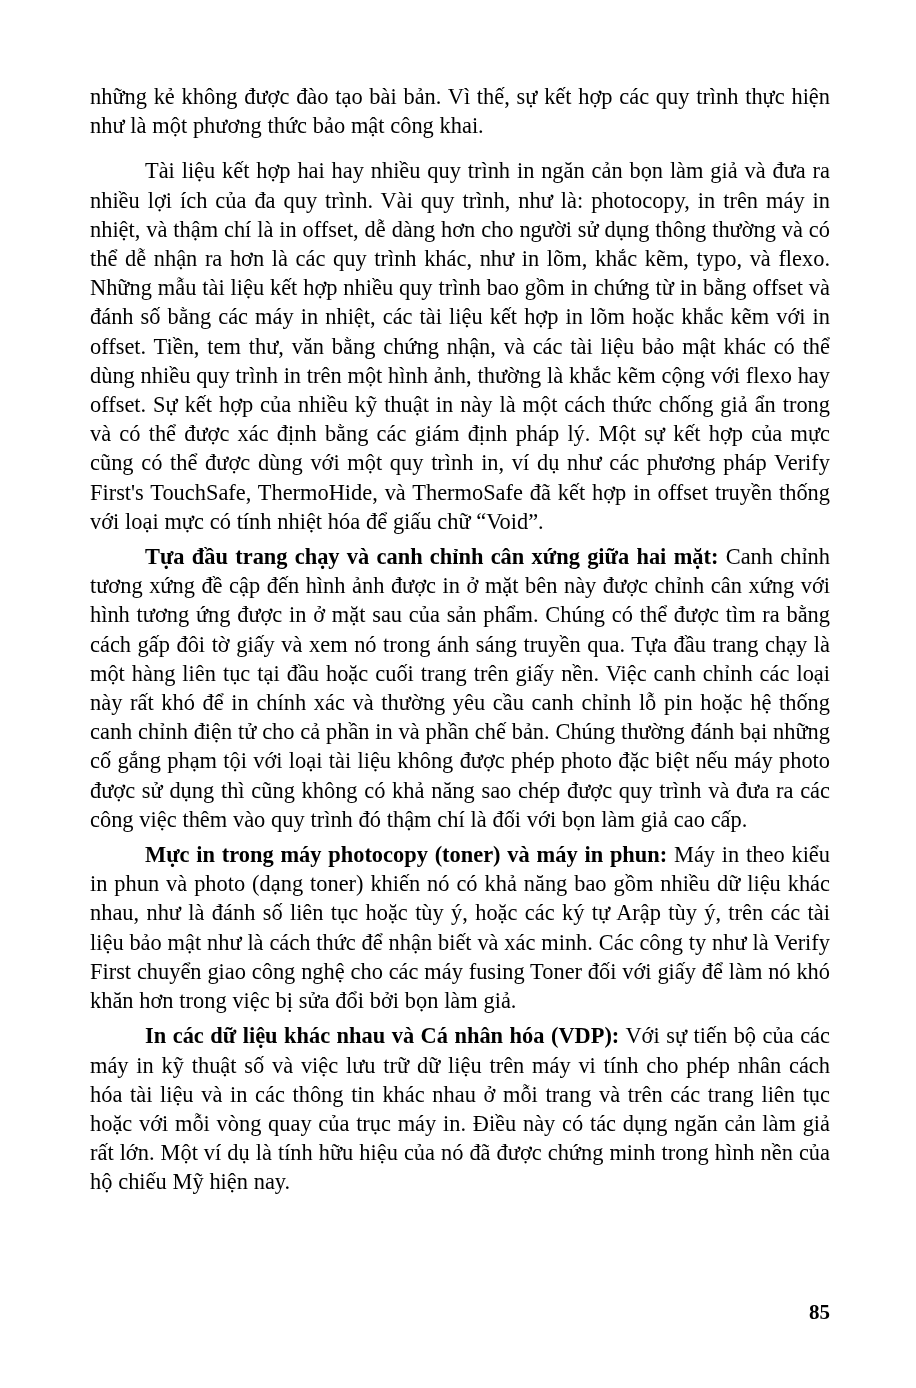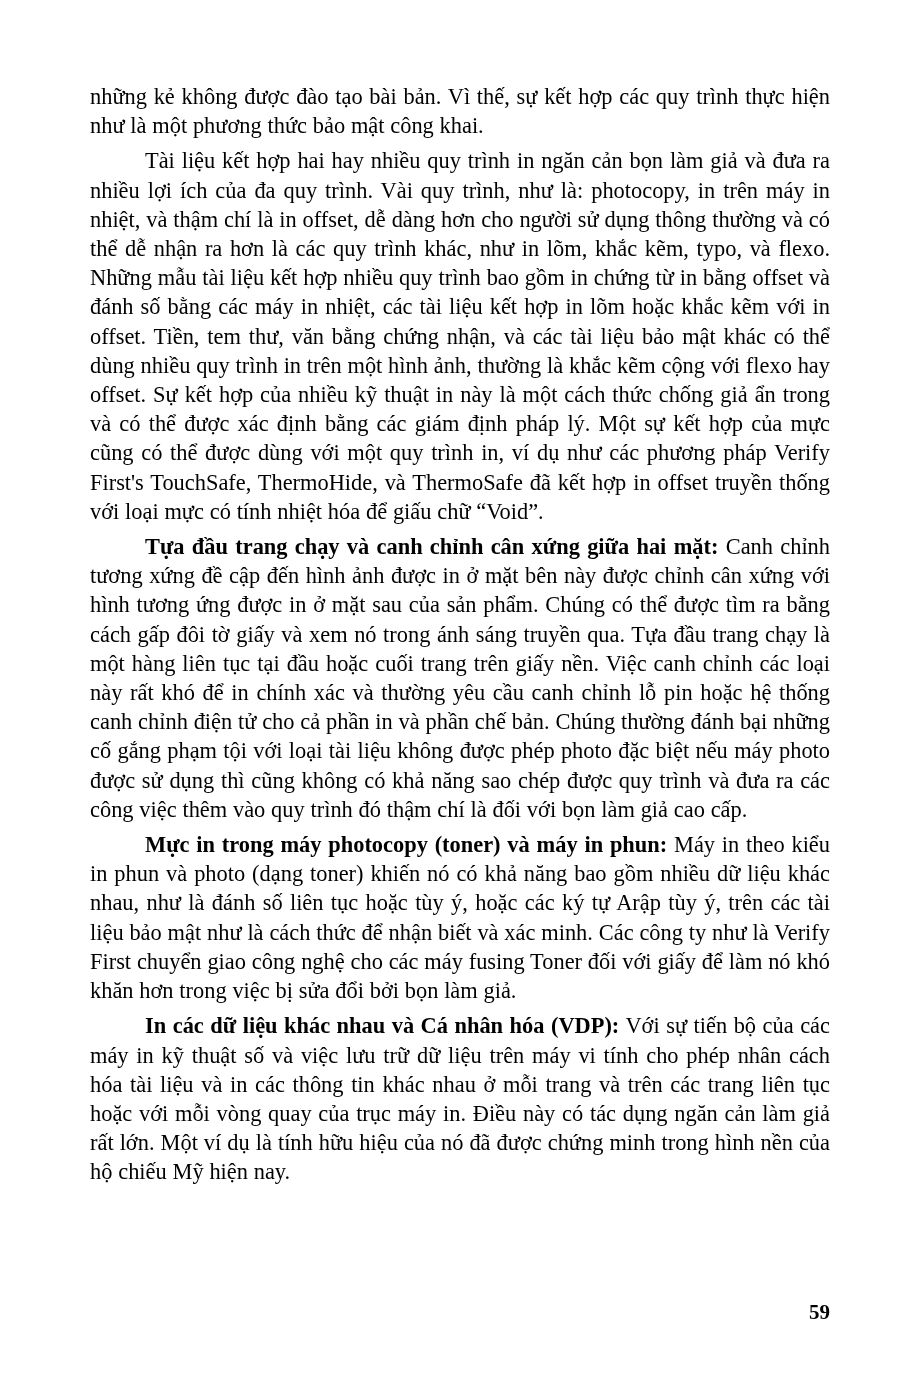--- a/index.html
+++ b/index.html
@@ -34,21 +34,21 @@
     text-align: justify;
     text-justify: inter-word;
     text-indent: 0;
     hyphens: none;
     word-spacing: 0.2px;
   }
   p.para.indented {
     text-indent: 55px;
   }
   p.gap-para {
-    margin-top: 6px;
+    margin-top: 16px;
   }
   p.gap-section {
     margin-top: 6px;
   }
   .lead {
     font-weight: bold;
   }
   .page-number {
     position: absolute;
     right: 86px;
@@ -80,15 +80,15 @@
     <p class="para indented gap-section">
       <span class="lead">Mực in trong máy photocopy (toner) và máy in phun:</span><span> Máy in theo kiểu in phun và photo (dạng toner) khiến nó có khả năng bao gồm nhiều dữ liệu khác nhau, như là đánh số liên tục hoặc tùy ý, hoặc các ký tự Arập tùy ý, trên các tài liệu bảo mật như là cách thức để nhận biết và xác minh. Các công ty như là Verify First chuyển giao công nghệ cho các máy fusing Toner đối với giấy để làm nó khó khăn hơn trong việc bị sửa đổi bởi bọn làm giả.</span>
     </p>
 
     <p class="para indented gap-section">
       <span class="lead">In các dữ liệu khác nhau và Cá nhân hóa (VDP):</span><span> Với sự tiến bộ của các máy in kỹ thuật số và việc lưu trữ dữ liệu trên máy vi tính cho phép nhân cách hóa tài liệu và in các thông tin khác nhau ở mỗi trang và trên các trang liên tục hoặc với mỗi vòng quay của trục máy in. Điều này có tác dụng ngăn cản làm giả rất lớn. Một ví dụ là tính hữu hiệu của nó đã được chứng minh trong hình nền của hộ chiếu Mỹ hiện nay.</span>
     </p>
 
   </div>
 
-  <div class="page-number">59</div>
+  <div class="page-number">85</div>
 
 </div>
 
 </body></html>

